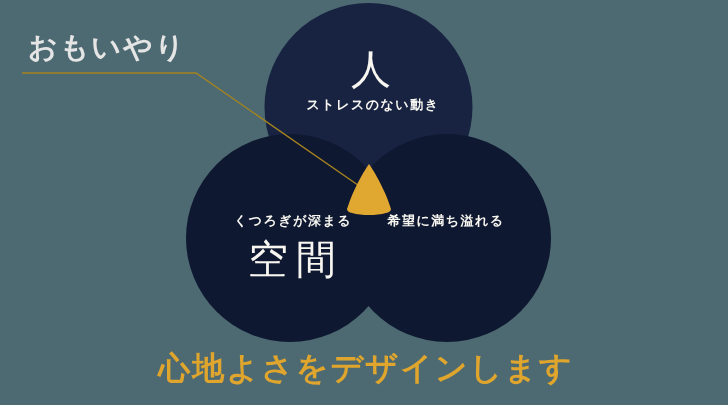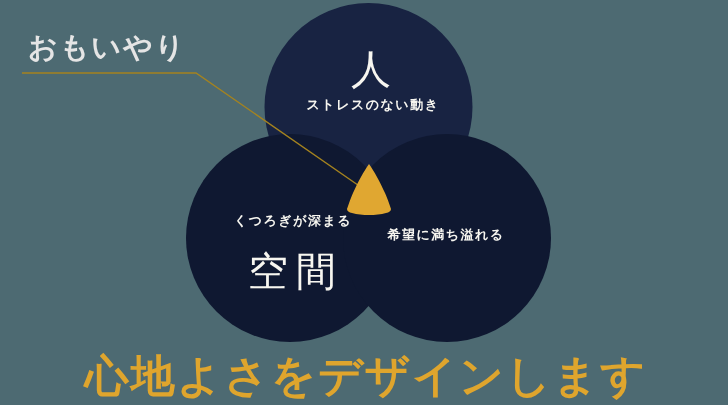--- a/index.html
+++ b/index.html
@@ -43,29 +43,29 @@
     font-weight: 500;
   }
   .circle-sub-title {
     font-size: 13px;
     font-weight: 600;
     letter-spacing: 1.5px;
   }
   .title-top   { left: 371px; top: 42px; }
   .sub-top     { left: 373px; top: 96px; }
   .sub-left    { left: 293px; top: 212px; }
-  .title-left  { left: 296px; top: 244px; letter-spacing: 8px; }
-  .sub-right   { left: 446px; top: 212px; margin-top: 14px; }
+  .title-left  { left: 296px; top: 232px; letter-spacing: 8px; }
+  .sub-right   { left: 446px; top: 212px; }
   .title-right { left: 450px; top: 236px; letter-spacing: 8px; }
   .tagline {
     position: absolute;
     left: 366px;
     top: 347px;
     transform: translateX(-50%);
-    font-size: 44px;
+    font-size: 32px;
     font-weight: bold;
     letter-spacing: 2px;
     color: #dfa52d;
     white-space: nowrap;
   }
 </style>
 </head>
 <body>
 
 <div class="stage">

